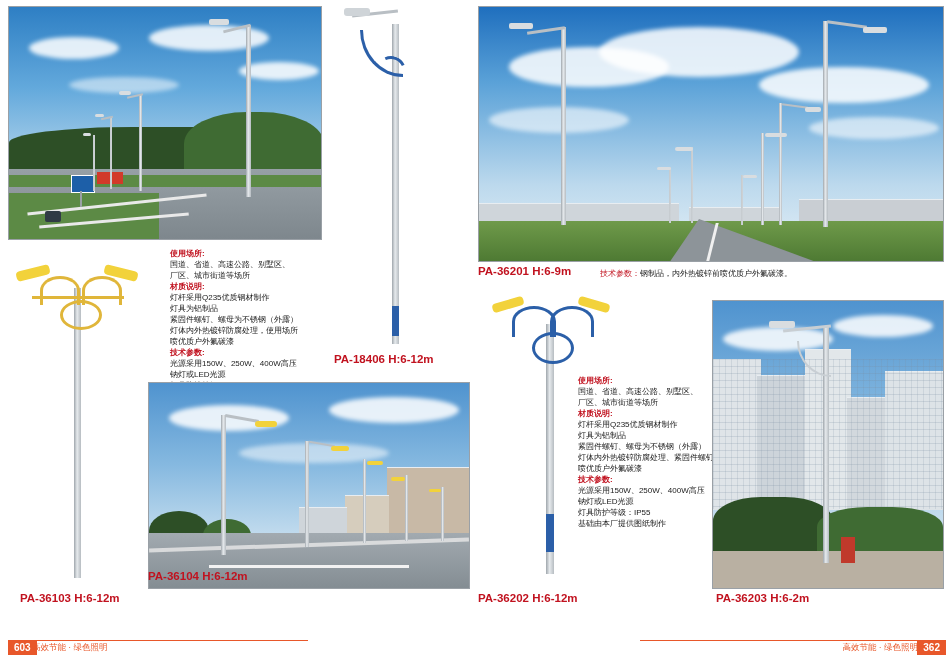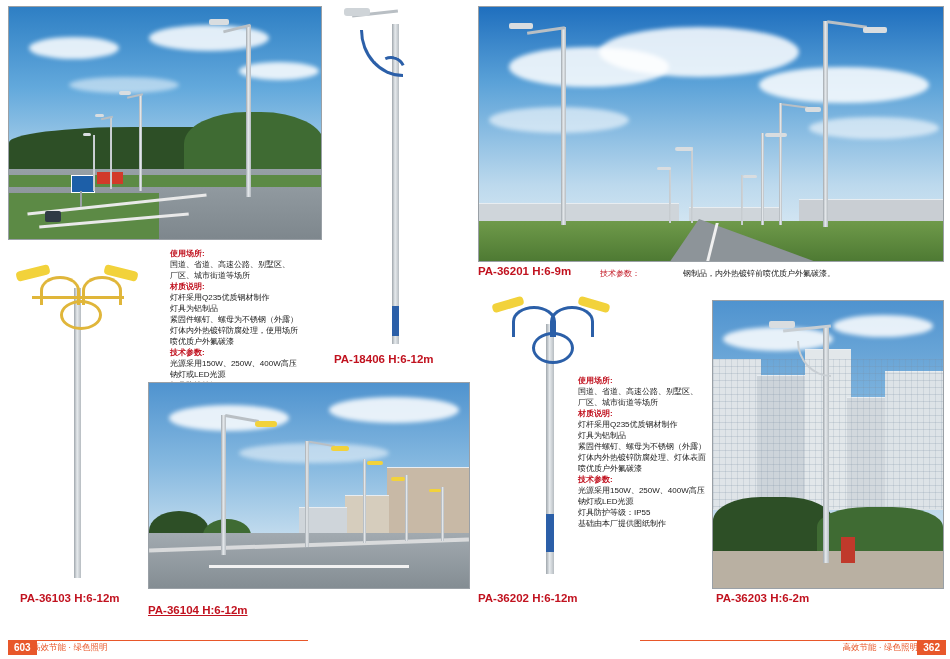--- a/index.html
+++ b/index.html
@@ -26,21 +26,21 @@
   .veg.light{background:#5c8a45;}
   .bld{position:absolute;background:#cfd5da;border-top:1px solid #e8edf1;}
   .pole{position:absolute;background:linear-gradient(to right,#9fa6ac,#e6eaed 45%,#b6bcc1);}
   .arm{position:absolute;background:#b9bfc4;}
   .lamp{position:absolute;background:#d9dde0;border-radius:2px;}
   .lampY{position:absolute;background:#f2d23b;border-radius:3px;}
 
   
   .cap{position:absolute;color:#c1121f;font-size:11.5px;font-weight:bold;white-space:nowrap;}
   .capnote{position:absolute;color:#c1121f;font-size:8px;white-space:nowrap;}
-  .capnote .blk{color:#222;margin-left:43px;}
+  .capnote .blk{color:#222;}
 
   
   .spec{position:absolute;font-size:8px;line-height:11px;color:#1a1a1a;white-space:nowrap;}
   .spec .hd{color:#c1121f;font-weight:bold;}
   .spec .ln{display:block;}
   .pgnum{position:absolute;bottom:4px;background:#e8572a;color:#fff;font-size:10px;
          padding:2px 6px;font-weight:bold;}
   .foottxt{position:absolute;bottom:5px;font-size:8.5px;color:#e8572a;}
   .footline{position:absolute;bottom:18px;height:1px;background:#e8572a;}
 </style>
@@ -201,21 +201,21 @@
     <div class="pole" style="left:156px;top:58px;width:4px;height:106px;"></div>
     <div class="arm" style="left:160px;top:60px;width:26px;height:2px;transform:rotate(10deg);"></div>
     <div class="lampY" style="left:182px;top:63px;width:18px;height:5px;"></div>
     <div class="pole" style="left:214px;top:76px;width:3px;height:84px;"></div>
     <div class="lampY" style="left:218px;top:78px;width:16px;height:4px;"></div>
     <div class="pole" style="left:256px;top:92px;width:3px;height:66px;"></div>
     <div class="lampY" style="left:242px;top:94px;width:14px;height:4px;"></div>
     <div class="pole" style="left:292px;top:104px;width:3px;height:54px;"></div>
     <div class="lampY" style="left:280px;top:106px;width:12px;height:3px;"></div>
   </div>
-  <div class="cap" style="left:148px;top:604px;text-decoration:underline;">PA-36104 H:6-12m</div>
+  <div class="cap" style="left:148px;top:570px;">PA-36104 H:6-12m</div>
 
   <div class="photo" style="left:478px;top:284px;width:150px;height:303px;background:#ffffff;border:none;">
     <div class="pole" style="left:68px;top:40px;width:8px;height:250px;"></div>
     <div style="position:absolute;left:68px;top:230px;width:8px;height:38px;background:#2b5fa8;"></div>
     <div style="position:absolute;left:14px;top:16px;width:32px;height:9px;background:#f2d23b;border-radius:4px;transform:rotate(-16deg);"></div>
     <div style="position:absolute;left:100px;top:16px;width:32px;height:9px;background:#f2d23b;border-radius:4px;transform:rotate(16deg);"></div>
     <div style="position:absolute;left:34px;top:22px;width:38px;height:28px;border:3px solid #2b5fa8;
                 border-radius:50% 50% 0 0;border-bottom:none;"></div>
     <div style="position:absolute;left:72px;top:22px;width:38px;height:28px;border:3px solid #2b5fa8;
                 border-radius:50% 50% 0 0;border-bottom:none;"></div>
@@ -224,21 +224,21 @@
   <div class="cap" style="left:478px;top:592px;text-align:center;">PA-36202 H:6-12m</div>
 
   <div class="spec" style="left:578px;top:375px;">
     <span class="ln hd">使用场所:</span>
     <span class="ln">国道、省道、高速公路、别墅区、</span>
     <span class="ln">厂区、城市街道等场所</span>
     <span class="ln hd">材质说明:</span>
     <span class="ln">灯杆采用Q235优质钢材制作</span>
     <span class="ln">灯具为铝制品</span>
     <span class="ln">紧固件螺钉、螺母为不锈钢（外露）</span>
-    <span class="ln">灯体内外热镀锌防腐处理、灯体表面</span>
+    <span class="ln">灯体内外热镀锌防腐处理、紧固件螺钉</span>
     <span class="ln">喷优质户外氟碳漆</span>
     <span class="ln hd">技术参数:</span>
     <span class="ln">光源采用150W、250W、400W高压</span>
     <span class="ln">钠灯或LED光源</span>
     <span class="ln">灯具防护等级：IP55</span>
     <span class="ln">基础由本厂提供图纸制作</span>
   </div>
 
   <div class="photo" style="left:712px;top:300px;width:230px;height:287px;">
     <div class="sky pale"></div>

